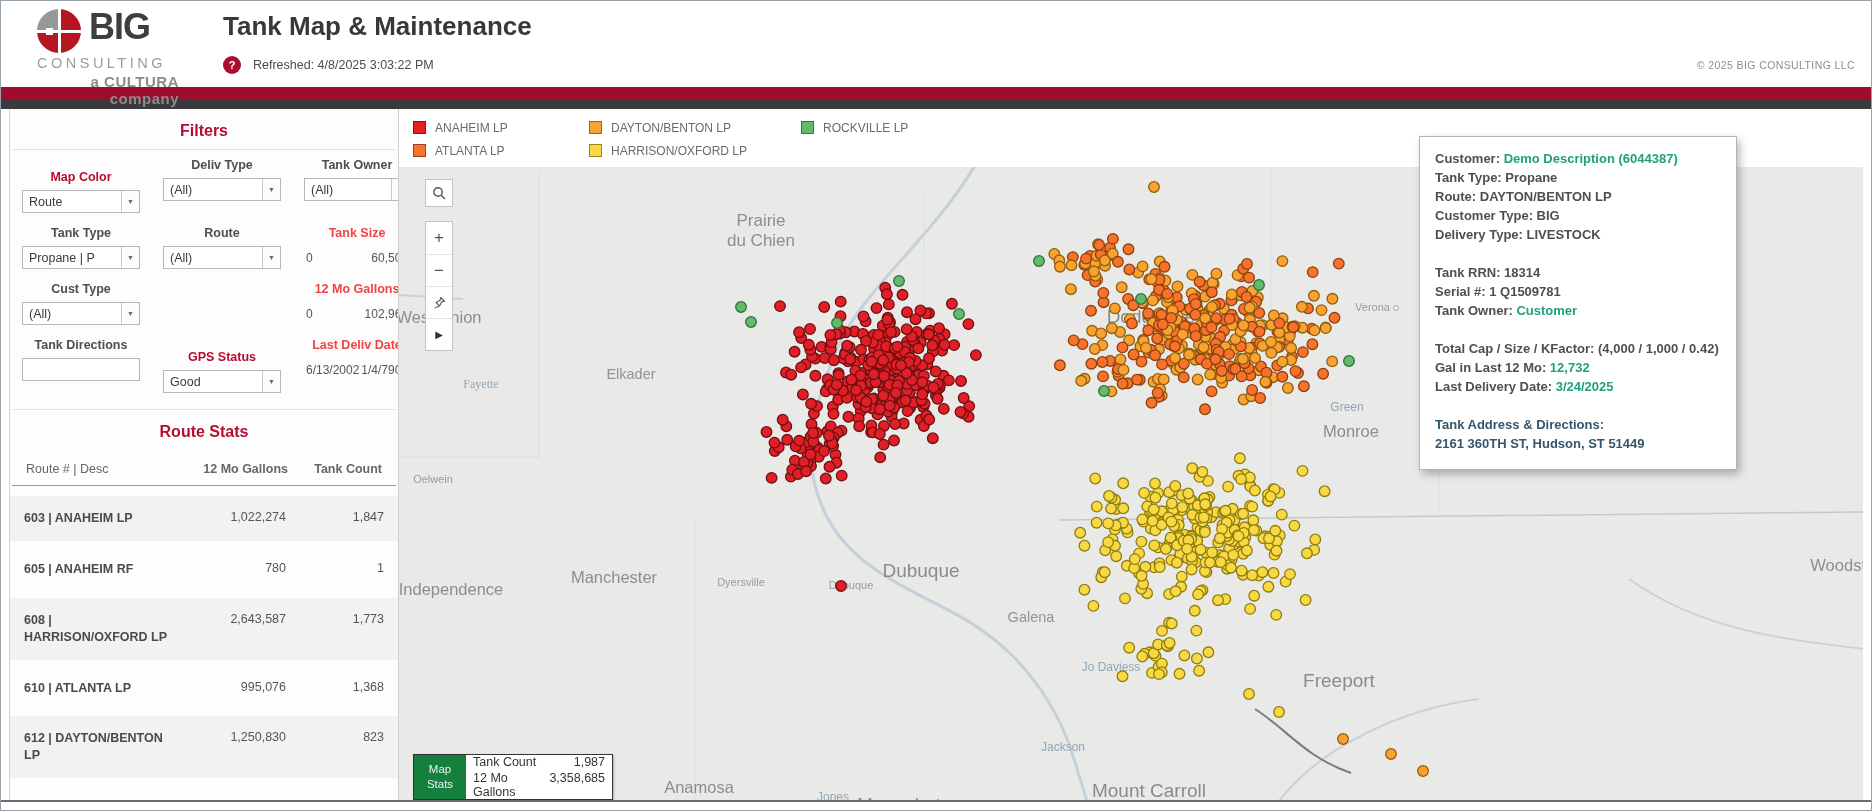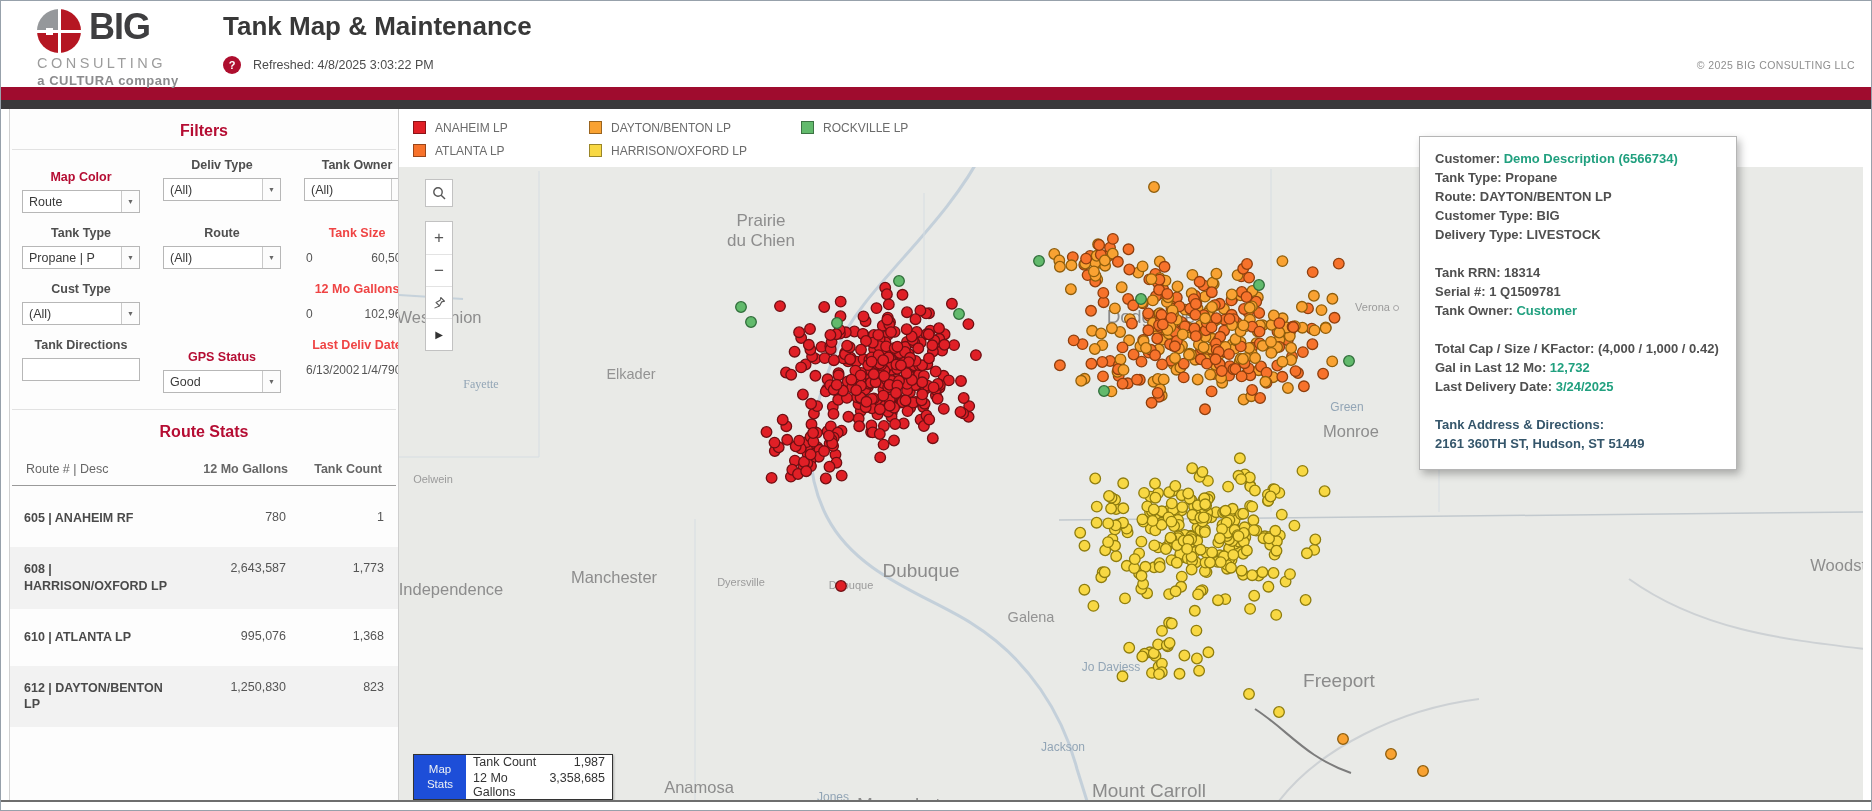--- a/index.html
+++ b/index.html
@@ -8,21 +8,21 @@
 
   
   .header { height:86px; position:relative; background:#fff; }
   .logo { position:absolute; left:36px; top:8px; width:150px; }
   .logo-mark { position:relative; width:44px; height:44px; border-radius:50%; overflow:hidden; display:grid; grid-template:1fr 1fr / 1fr 1fr; gap:3px; background:#fff; float:left; margin-right:8px; }
   .logo-mark .q { background:#b51622; }
   .logo-mark .q1 { background:#95989b; }
   .logo-mark .notch { position:absolute; left:9px; top:19px; width:7px; height:7px; background:#fff; }
   .logo-big { font-size:36px; font-weight:800; color:#3e3e40; letter-spacing:-1px; line-height:36px; }
   .logo-cons { clear:both; font-size:14.5px; color:#9c9c9c; letter-spacing:3.5px; line-height:20px; }
-  .logo-tag { font-size:13px; color:#8b8b8d; font-weight:700; letter-spacing:.5px; text-align:center; width:142px; }
+  .logo-tag { font-size:15px; color:#8b8b8d; font-weight:700; letter-spacing:.5px; text-align:right; width:142px; }
   .title-block { position:absolute; left:222px; top:10px; }
   .page-title { font-size:26px; font-weight:700; color:#383838; }
   .refresh-row { margin-top:14px; display:flex; align-items:center; gap:12px; font-size:12.5px; color:#4c4c4c; }
   .help-badge { width:18px; height:18px; border-radius:50%; background:#ae0e2e; color:#fff; font-size:11px; font-weight:700; display:inline-flex; align-items:center; justify-content:center; cursor:pointer; }
   .copyright { position:absolute; right:16px; bottom:16px; font-size:10.5px; color:#8e8e8e; letter-spacing:.4px; }
 
   .bar-red { height:13px; background:#9f0c2e; }
   .bar-dark { height:9px; background:#3a393b; }
 
   
@@ -76,21 +76,21 @@
   
   .map-controls { position:absolute; left:26px; top:70px; z-index:6; width:28px; }
   .ctrl { width:28px; height:28px; background:#fff; border:1px solid #c2c2c2; display:flex; align-items:center; justify-content:center; cursor:pointer; }
   .ctrl-group { margin-top:14px; background:#fff; border:1px solid #c2c2c2; }
   .ctrl-group .gbtn { width:26px; height:32px; display:flex; align-items:center; justify-content:center; color:#555; cursor:pointer; font-size:17px; }
   .ctrl-group .gbtn + .gbtn { border-top:1px solid #e3e3e3; }
   .tri { font-size:10px; color:#333; }
 
   
   .map-stats { position:absolute; left:14px; top:645px; width:200px; height:46px; z-index:6; display:flex; border:1px solid #333; background:#fff; box-shadow:1px 1px 2px rgba(0,0,0,.25); }
-  .ms-left { width:52px; background:#1d4ed8; color:#eef1f4; font-size:11.5px; display:flex; align-items:center; justify-content:center; text-align:center; white-space:pre-line; line-height:1.3; flex:none; }
+  .ms-left { width:52px; background:#15803d; color:#eef1f4; font-size:11.5px; display:flex; align-items:center; justify-content:center; text-align:center; white-space:pre-line; line-height:1.3; flex:none; }
   .ms-rows { flex:1; display:flex; flex-direction:column; justify-content:center; padding:2px 7px; gap:2px; }
   .ms-row { display:flex; justify-content:space-between; font-size:12.5px; color:#333; }
 
   
   .tooltip { position:absolute; left:1020px; top:27px; width:318px; z-index:10; background:#fff; border:1px solid #b5b5b5; box-shadow:3px 4px 8px rgba(0,0,0,.28); padding:13px 15px 15px; }
   .tooltip p { font-size:13px; line-height:1.46; font-weight:700; color:#4f4f4f; }
   .tooltip .sec { margin-bottom:19px; }
   .tooltip .sec:last-of-type { margin-bottom:0; }
   .teal { color:#21a07f; cursor:pointer; }
   .navy { color:#35566b; }
@@ -228,20 +228,25 @@
         </div>
       </div>
       <div class="side-div"></div>
       <div class="side-title">Route Stats</div>
       <div class="thead">
         <div class="h1">Route # | Desc</div>
         <div class="h2">12 Mo Gallons</div>
         <div class="h3">Tank Count</div>
       </div>
       <div class="trows" id="route-rows">
+          <div class="trow band">
+            <div class="c1">603 | ANAHEIM LP</div>
+            <div class="c2">1,022,274</div>
+            <div class="c3">1,847</div>
+          </div>
           <div class="trow">
             <div class="c1">605 | ANAHEIM RF</div>
             <div class="c2">780</div>
             <div class="c3">1</div>
           </div>
           <div class="trow band">
             <div class="c1">608 | HARRISON/OXFORD LP</div>
             <div class="c2">2,643,587</div>
             <div class="c3">1,773</div>
           </div>
@@ -1390,21 +1395,21 @@
             <div class="ms-row">
               <span>12 Mo Gallons</span>
               <span>3,358,685</span>
             </div>
           </div>
       </div>
 
       <div class="tooltip">
         <div id="tt-body">
             <div class="sec">
-              <p><span>Customer: </span><span class="teal">Demo Description (6566734)</span></p>
+              <p><span>Customer: </span><span class="teal">Demo Description (6044387)</span></p>
               <p><span>Tank Type: </span><span>Propane</span></p>
               <p><span>Route: </span><span>DAYTON/BENTON LP</span></p>
               <p><span>Customer Type: </span><span>BIG</span></p>
               <p><span>Delivery Type: </span><span>LIVESTOCK</span></p>
             </div>
             <div class="sec">
               <p><span>Tank RRN: </span><span>18314</span></p>
               <p><span>Serial #: </span><span>1 Q1509781</span></p>
               <p><span>Tank Owner: </span><span class="teal">Customer</span></p>
             </div>

